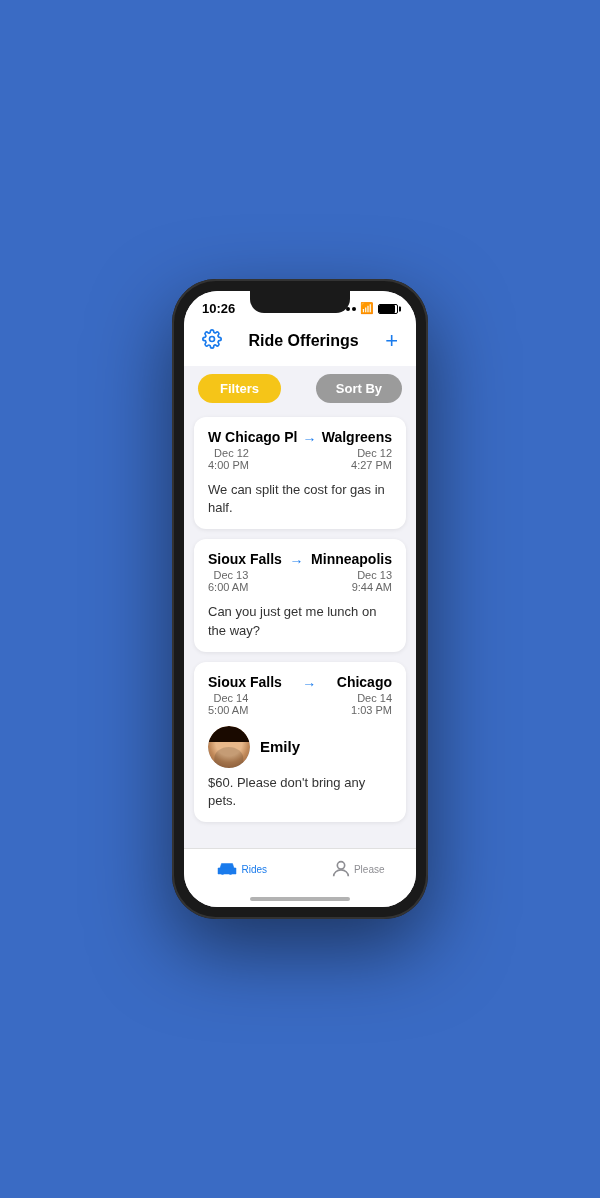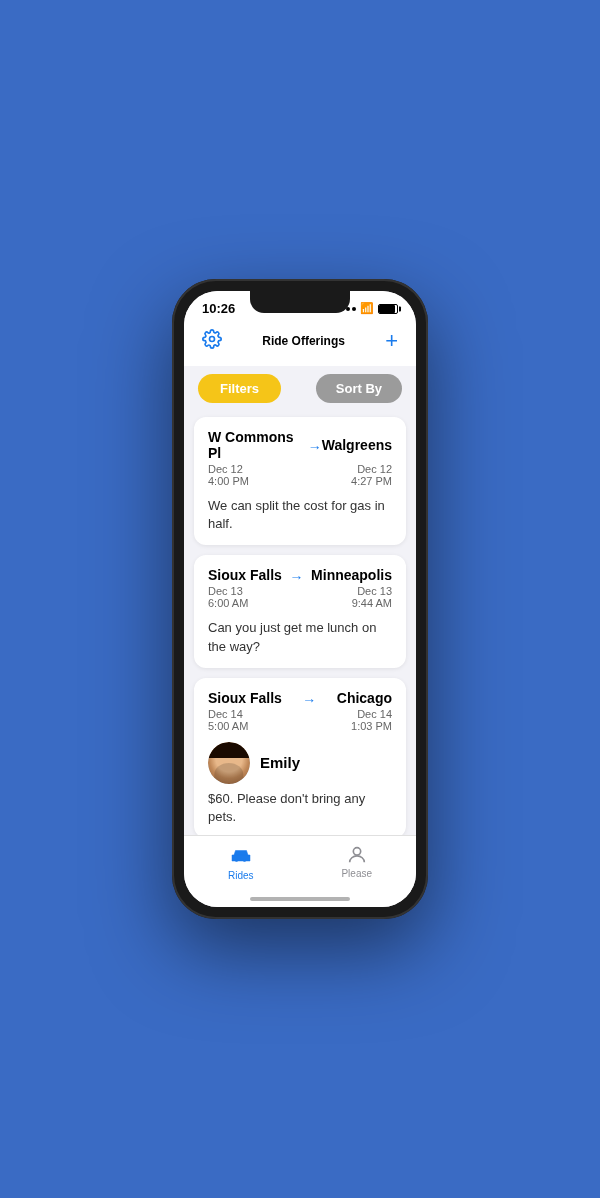--- a/index.html
+++ b/index.html
@@ -79,21 +79,21 @@
     }
     .nav-header {
       background: white;
       display: flex;
       justify-content: space-between;
       align-items: center;
       padding: 6px 16px 10px;
       flex-shrink: 0;
     }
     .header-title {
-      font-size: 12px;
+      font-size: 16px;
       font-weight: 700;
       color: #000;
     }
     .gear-btn, .plus-btn {
       background: none; border: none; cursor: pointer;
       color: #1a7bec; font-size: 18px;
       padding: 2px;
     }
     .filter-row {
       display: flex;
@@ -151,20 +151,21 @@
     }
     .route-arrow {
       color: #1a7bec;
       font-size: 14px;
       font-weight: 700;
     }
     .time-row {
       display: flex;
       justify-content: space-between;
       margin-bottom: 10px;
+      text-align: right;
     }
     .time-col {
       display: flex;
       flex-direction: column;
     }
     .time-col.right { align-items: flex-end; }
     .time-date {
       font-size: 11px;
       color: #666;
     }
@@ -200,21 +201,20 @@
     .tab-bar {
       background: white;
       border-top: 1px solid #e0e0e0;
       display: flex;
       justify-content: space-around;
       padding: 8px 0 12px;
       flex-shrink: 0;
     }
     .tab-item {
       display: flex;
-      flex-direction: column;
       align-items: center;
       gap: 2px;
       cursor: pointer;
     }
     .tab-icon {
       font-size: 20px;
     }
     .tab-label {
       font-size: 10px;
     }
@@ -317,21 +317,21 @@
 
     <div class="filter-row">
       <button class="filter-btn">Filters</button>
       <button class="sortby-btn">Sort By</button>
     </div>
 
     <div class="scroll-area">
 
       <div class="ride-card">
         <div class="route-row">
-          <span class="route-from">W Commons Pl</span>
+          <span class="route-from">W Chicago Pl</span>
           <span class="route-arrow">→</span>
           <span class="route-to">Walgreens</span>
         </div>
         <div class="time-row">
           <div class="time-col">
             <span class="time-date">Dec 12</span>
             <span class="time-val">4:00 PM</span>
           </div>
           <div class="time-col right">
             <span class="time-date">Dec 12</span>

